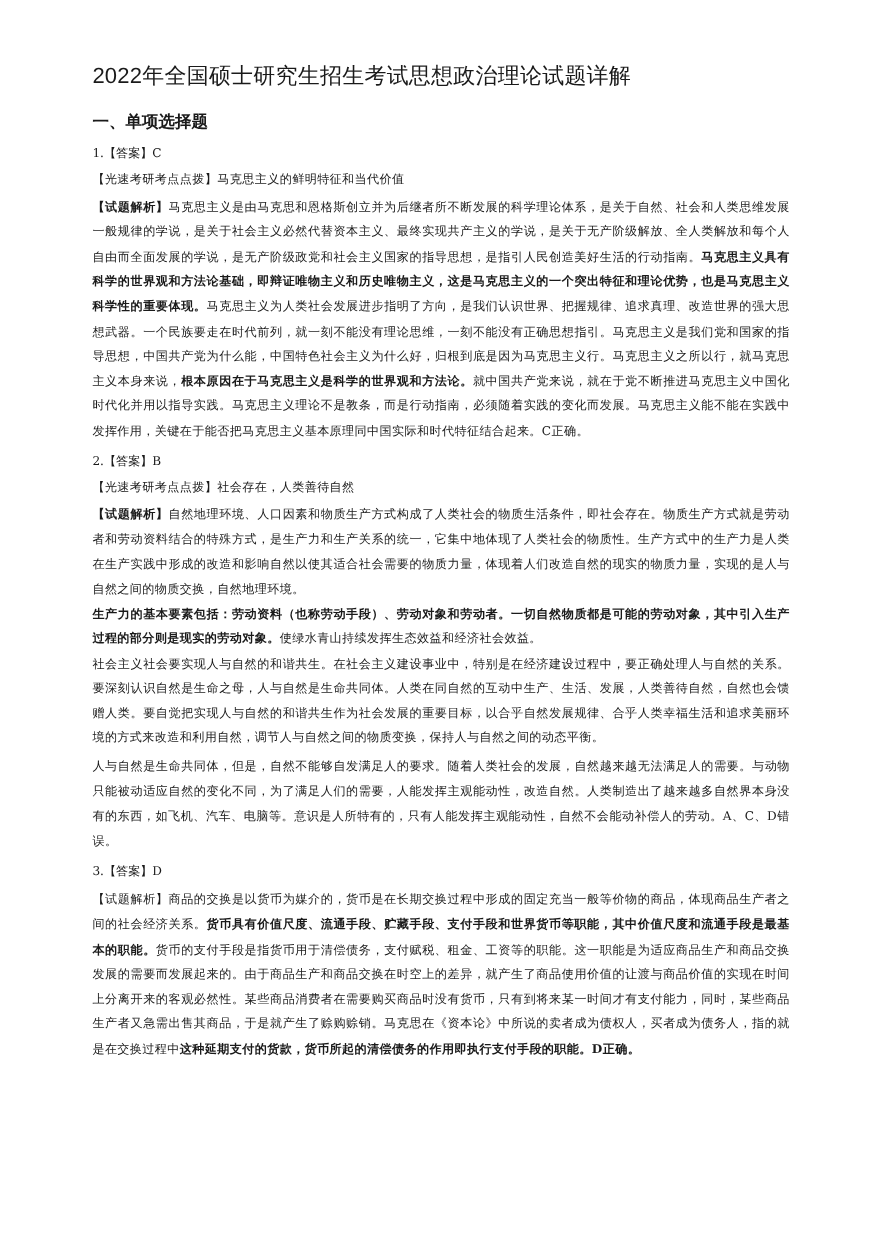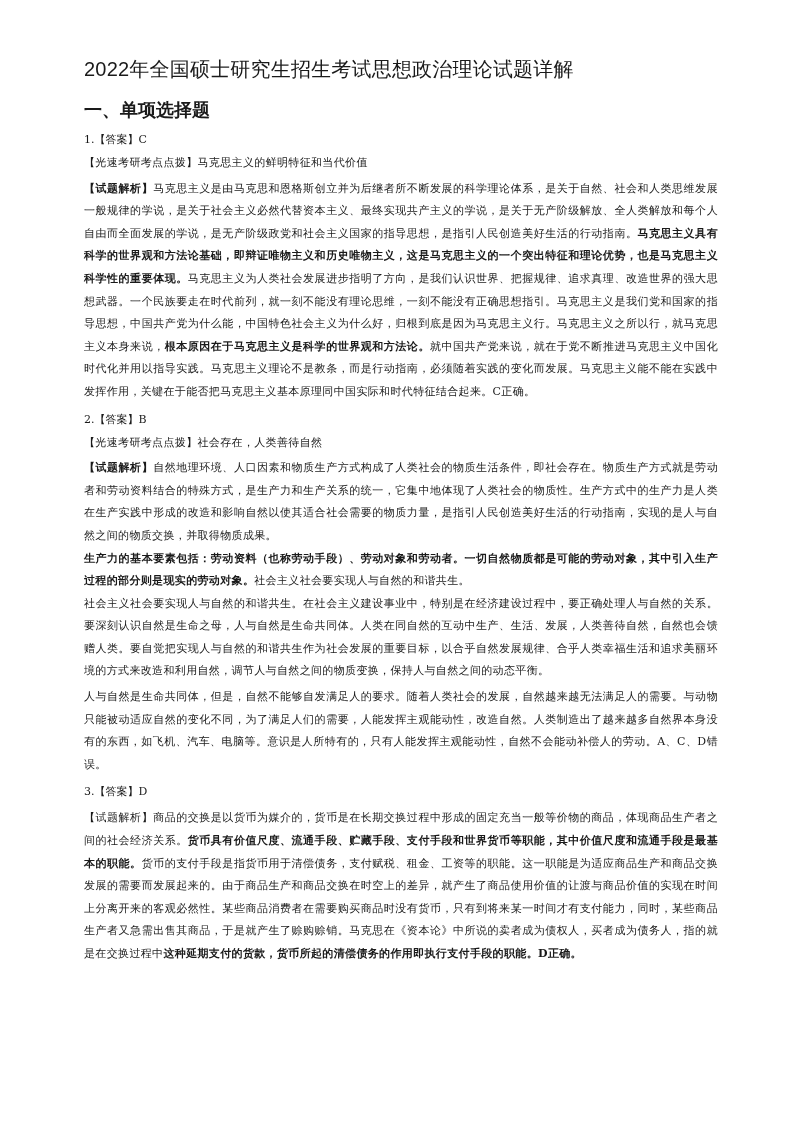--- a/index.html
+++ b/index.html
@@ -26,21 +26,21 @@
       font-family: Liberation Sans, sans-serif;
       font-size: 20px;
       font-weight: normal;
       letter-spacing: 0.2px;
       margin: 0 0 14px 0;
       height: 30px;
       line-height: 30px;
       width: 634px;
     }
     .section-heading {
-      font-size: 18px;
+      font-size: 15px;
       font-weight: bold;
       margin: 0 0 6px 0;
       line-height: 24px;
       height: 24px;
     }
     .block {
       font-size: 11px;
       line-height: 22.6px;
       text-align: justify;
       margin: 0;
@@ -66,22 +66,22 @@
 
   <div>
     <p class="answer-line">1.【答案】C</p>
     <p class="block"><span>【光速考研考点点拨】</span><span>马克思主义的鲜明特征和当代价值</span></p>
     <p class="block gap"><span class="label-bold">【试题解析】</span><span>马克思主义是由马克思和恩格斯创立并为后继者所不断发展的科学理论体系，是关于自然、社会和人类思维发展一般规律的学说，是关于社会主义必然代替资本主义、最终实现共产主义的学说，是关于无产阶级解放、全人类解放和每个人自由而全面发展的学说，是无产阶级政党和社会主义国家的指导思想，是指引人民创造美好生活的行动指南。</span><span class="b">马克思主义具有科学的世界观和方法论基础，即辩证唯物主义和历史唯物主义，这是马克思主义的一个突出特征和理论优势，也是马克思主义科学性的重要体现。</span><span>马克思主义为人类社会发展进步指明了方向，是我们认识世界、把握规律、追求真理、改造世界的强大思想武器。一个民族要走在时代前列，就一刻不能没有理论思维，一刻不能没有正确思想指引。马克思主义是我们党和国家的指导思想，中国共产党为什么能，中国特色社会主义为什么好，归根到底是因为马克思主义行。马克思主义之所以行，就马克思主义本身来说，</span><span class="b">根本原因在于马克思主义是科学的世界观和方法论。</span><span>就中国共产党来说，就在于党不断推进马克思主义中国化时代化并用以指导实践。马克思主义理论不是教条，而是行动指南，必须随着实践的变化而发展。马克思主义能不能在实践中发挥作用，关键在于能否把马克思主义基本原理同中国实际和时代特征结合起来。C正确。</span></p>
   </div>
 
   <div>
     <p class="answer-line">2.【答案】B</p>
     <p class="block"><span>【光速考研考点点拨】</span><span>社会存在，人类善待自然</span></p>
-    <p class="block gap"><span class="label-bold">【试题解析】</span><span>自然地理环境、人口因素和物质生产方式构成了人类社会的物质生活条件，即社会存在。物质生产方式就是劳动者和劳动资料结合的特殊方式，是生产力和生产关系的统一，它集中地体现了人类社会的物质性。生产方式中的生产力是人类在生产实践中形成的改造和影响自然以使其适合社会需要的物质力量，是指引人民创造美好生活的行动指南，实现的是人与自然之间的物质交换，并取得物质成果。</span></p>
-    <p class="block"><span class="b">生产力的基本要素包括：劳动资料（也称劳动手段）、劳动对象和劳动者。一切自然物质都是可能的劳动对象，其中引入生产过程的部分则是现实的劳动对象。</span><span>社会主义社会要实现人与自然的和谐共生。</span></p>
+    <p class="block gap"><span class="label-bold">【试题解析】</span><span>自然地理环境、人口因素和物质生产方式构成了人类社会的物质生活条件，即社会存在。物质生产方式就是劳动者和劳动资料结合的特殊方式，是生产力和生产关系的统一，它集中地体现了人类社会的物质性。生产方式中的生产力是人类在生产实践中形成的改造和影响自然以使其适合社会需要的物质力量，体现着人们改造自然的现实的物质力量，实现的是人与自然之间的物质交换，自然地理环境。</span></p>
+    <p class="block"><span class="b">生产力的基本要素包括：劳动资料（也称劳动手段）、劳动对象和劳动者。一切自然物质都是可能的劳动对象，其中引入生产过程的部分则是现实的劳动对象。</span><span>使绿水青山持续发挥生态效益和经济社会效益。</span></p>
     <p class="block"><span>社会主义社会要实现人与自然的和谐共生。在社会主义建设事业中，特别是在经济建设过程中，要正确处理人与自然的关系。要深刻认识自然是生命之母，人与自然是生命共同体。人类在同自然的互动中生产、生活、发展，人类善待自然，自然也会馈赠人类。要自觉把实现人与自然的和谐共生作为社会发展的重要目标，以合乎自然发展规律、合乎人类幸福生活和追求美丽环境的方式来改造和利用自然，调节人与自然之间的物质变换，保持人与自然之间的动态平衡。</span></p>
     <p class="block gap"><span>人与自然是生命共同体，但是，自然不能够自发满足人的要求。随着人类社会的发展，自然越来越无法满足人的需要。与动物只能被动适应自然的变化不同，为了满足人们的需要，人能发挥主观能动性，改造自然。人类制造出了越来越多自然界本身没有的东西，如飞机、汽车、电脑等。意识是人所特有的，只有人能发挥主观能动性，自然不会能动补偿人的劳动。A、C、D错误。</span></p>
   </div>
 
   <div>
     <p class="answer-line">3.【答案】D</p>
     <p class="block gap"><span>【试题解析】</span><span>商品的交换是以货币为媒介的，货币是在长期交换过程中形成的固定充当一般等价物的商品，体现商品生产者之间的社会经济关系。</span><span class="b">货币具有价值尺度、流通手段、贮藏手段、支付手段和世界货币等职能，其中价值尺度和流通手段是最基本的职能。</span><span>货币的支付手段是指货币用于清偿债务，支付赋税、租金、工资等的职能。这一职能是为适应商品生产和商品交换发展的需要而发展起来的。由于商品生产和商品交换在时空上的差异，就产生了商品使用价值的让渡与商品价值的实现在时间上分离开来的客观必然性。某些商品消费者在需要购买商品时没有货币，只有到将来某一时间才有支付能力，同时，某些商品生产者又急需出售其商品，于是就产生了赊购赊销。马克思在《资本论》中所说的卖者成为债权人，买者成为债务人，指的就是在交换过程中</span><span class="b">这种延期支付的货款，货币所起的清偿债务的作用即执行支付手段的职能。D正确。</span></p>
   </div>
 </div>
 

